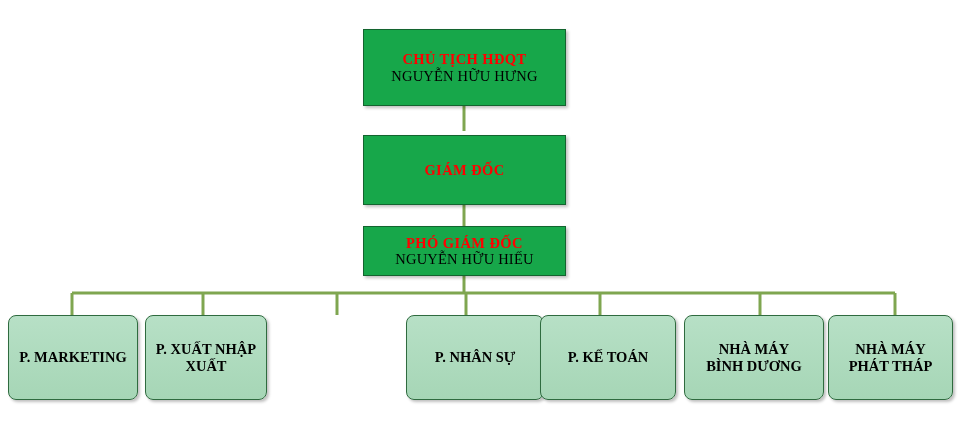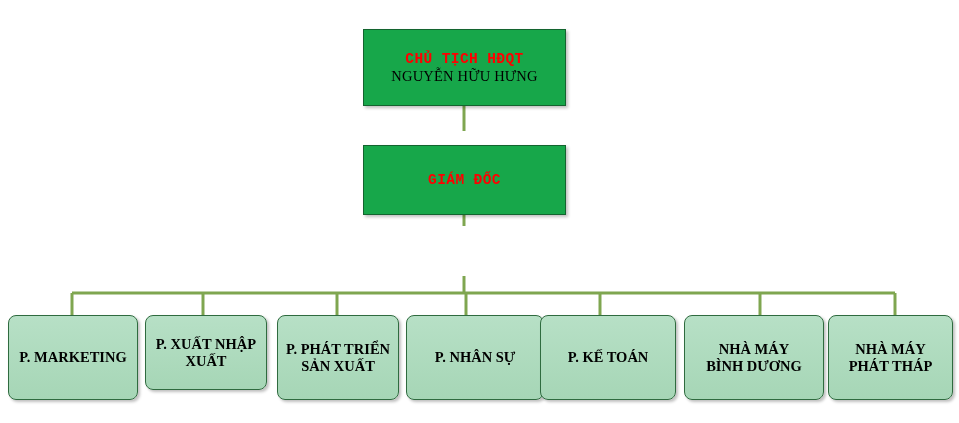--- a/index.html
+++ b/index.html
@@ -35,21 +35,20 @@
   .node.top {
     background: #17A74A;
     border: 1px solid #13642F;
     box-shadow: 2px 2px 3px rgba(0,0,0,0.25);
   }
   .node.top .title {
     color: #FF0000;
     font-weight: bold;
     font-size: 14.5px;
     letter-spacing: 0.4px;
-    font-family: Liberation Mono, monospace;
   }
   .node.top .name {
     color: #000000;
     font-weight: normal;
     font-size: 14.5px;
     letter-spacing: 0.2px;
   }
   
   .node.leaf {
     background: #AEDCBE;
@@ -97,38 +96,38 @@
     <line x1="600" y1="293" x2="600" y2="315" stroke="#7FA650" stroke-width="3"></line>
     <line x1="760" y1="293" x2="760" y2="315" stroke="#7FA650" stroke-width="3"></line>
     <line x1="895" y1="293" x2="895" y2="315" stroke="#7FA650" stroke-width="3"></line>
   </svg>
 
   <div class="node top" style="left:363px; top:29px; width:203px; height:77px;">
     <div class="title">CHỦ TỊCH HĐQT</div>
     <div class="name">NGUYỄN HỮU HƯNG</div>
   </div>
 
-  <div class="node top" style="left:363px; top:145px; width:203px; height:70px;">
+  <div class="node top" style="left:363px; top:135px; width:203px; height:70px;">
     <div class="title">GIÁM ĐỐC</div>
   </div>
 
+  <div class="node top" style="left:363px; top:226px; width:203px; height:50px;">
+    <div class="title">PHÓ GIÁM ĐỐC</div>
+    <div class="name">NGUYỄN HỮU HIẾU</div>
+  </div>
 
   <div class="node leaf" style="left:8px; top:315px; width:130px; height:85px;">
     <span class="lbl-line">P. MARKETING</span>
   </div>
 
-  <div class="node leaf" style="left:145px; top:315px; width:122px; height:75px;">
+  <div class="node leaf" style="left:145px; top:315px; width:122px; height:85px;">
     <span class="lbl-line">P. XUẤT NHẬP</span>
     <span class="lbl-line">XUẤT</span>
   </div>
 
-  <div class="node leaf" style="left:277px; top:315px; width:122px; height:85px;">
-    <span class="lbl-line">P. PHÁT TRIỂN</span>
-    <span class="lbl-line">SẢN XUẤT</span>
-  </div>
 
   <div class="node leaf" style="left:406px; top:315px; width:138px; height:85px;">
     <span class="lbl-line">P. NHÂN SỰ</span>
   </div>
 
   <div class="node leaf" style="left:540px; top:315px; width:136px; height:85px;">
     <span class="lbl-line">P. KẾ TOÁN</span>
   </div>
 
   <div class="node leaf" style="left:684px; top:315px; width:140px; height:85px;">

